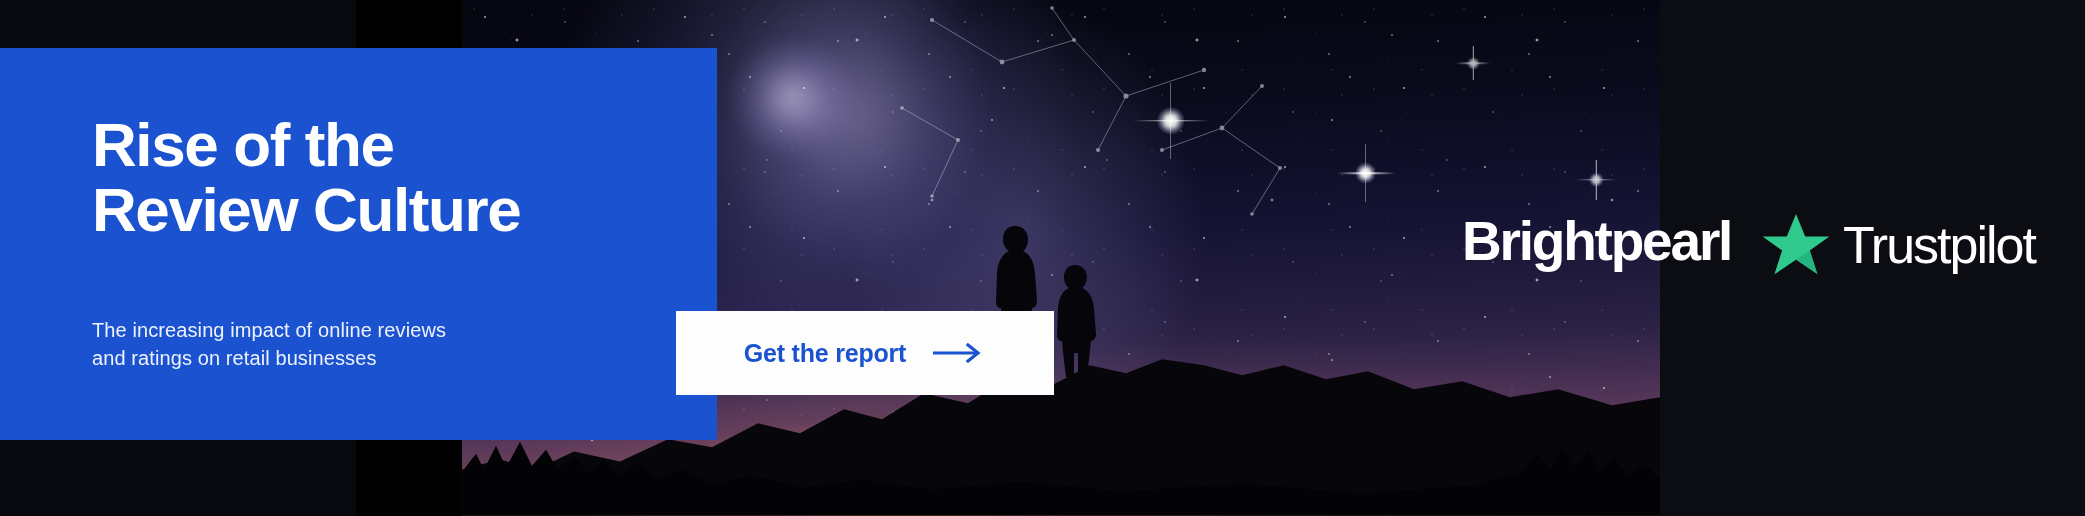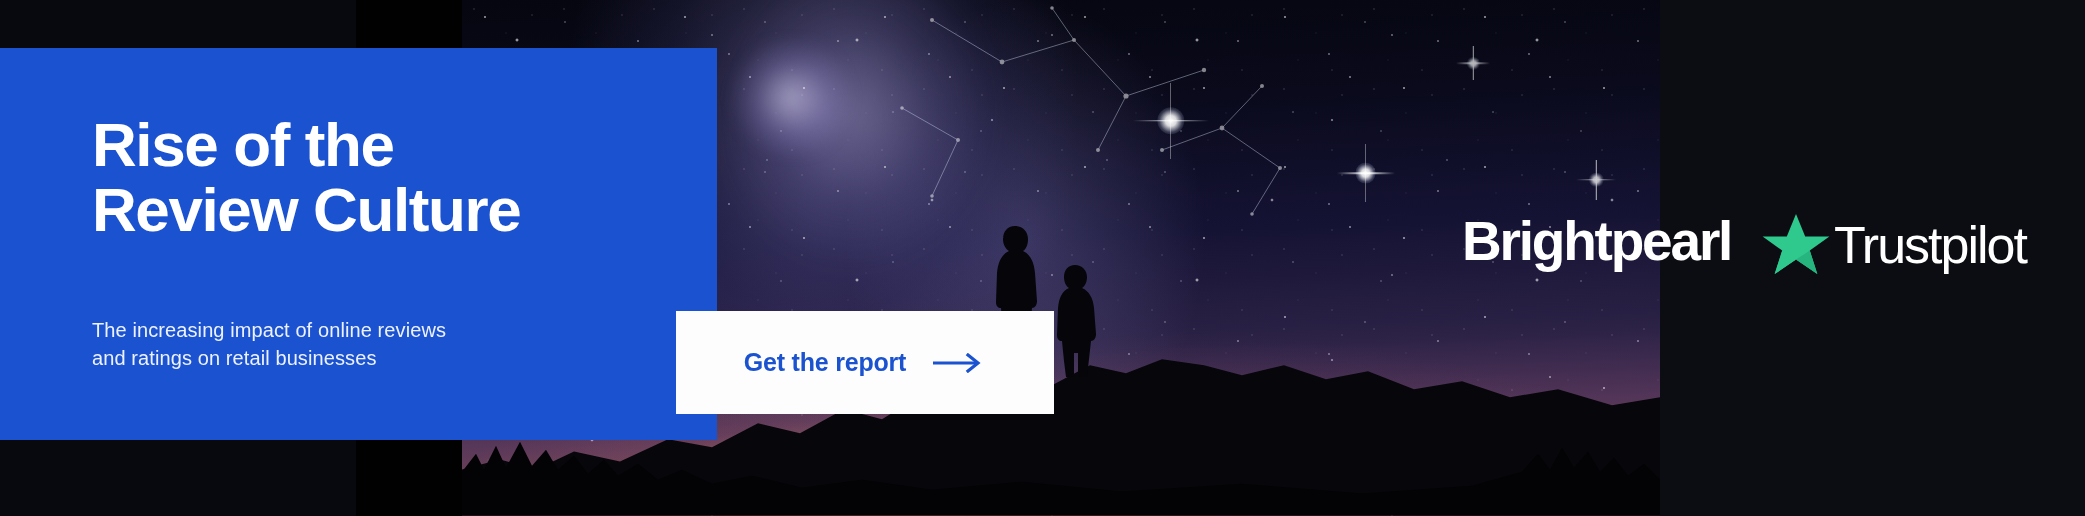--- a/index.html
+++ b/index.html
@@ -130,21 +130,21 @@
   .subhead{
     position:absolute; left:92px; top:316px; width:560px;
     color:#eef2fd;
     font-size:20px; line-height:1.42; font-weight:400;
     letter-spacing:.1px;
     white-space:pre-line;
   }
 
   
   .cta{
-    position:absolute; left:676px; top:311px; width:378px; height:103px;
+    position:absolute; left:676px; top:311px; width:378px; height:84px;
     background:#fdfdfd;
     display:flex; align-items:center; justify-content:center; gap:26px;
     cursor:pointer; border:none;
     text-decoration:none;
   }
   .cta-label{
     color:#1A52D0; font-size:25px; font-weight:700; letter-spacing:-.2px;
     font-family:"Liberation Sans", sans-serif;
   }
   .cta-arrow{ display:block; }
@@ -152,21 +152,21 @@
   
   .logo-brightpearl{
     position:absolute; left:1462px; top:214px;
     color:#ffffff;
     font-size:55px; font-weight:700; letter-spacing:-2.2px;
     line-height:1;
     white-space:nowrap;
   }
   .logo-trustpilot{
     position:absolute; left:1762px; top:212px;
-    display:flex; align-items:center; gap:4px;
+    display:flex; align-items:center; gap:13px;
     white-space:nowrap;
     text-align:center;
   }
   .tp-word{
     color:#ffffff; font-size:52px; font-weight:400; letter-spacing:-2px; line-height:1;
   }
 </style>
 </head>
 <body>
 

